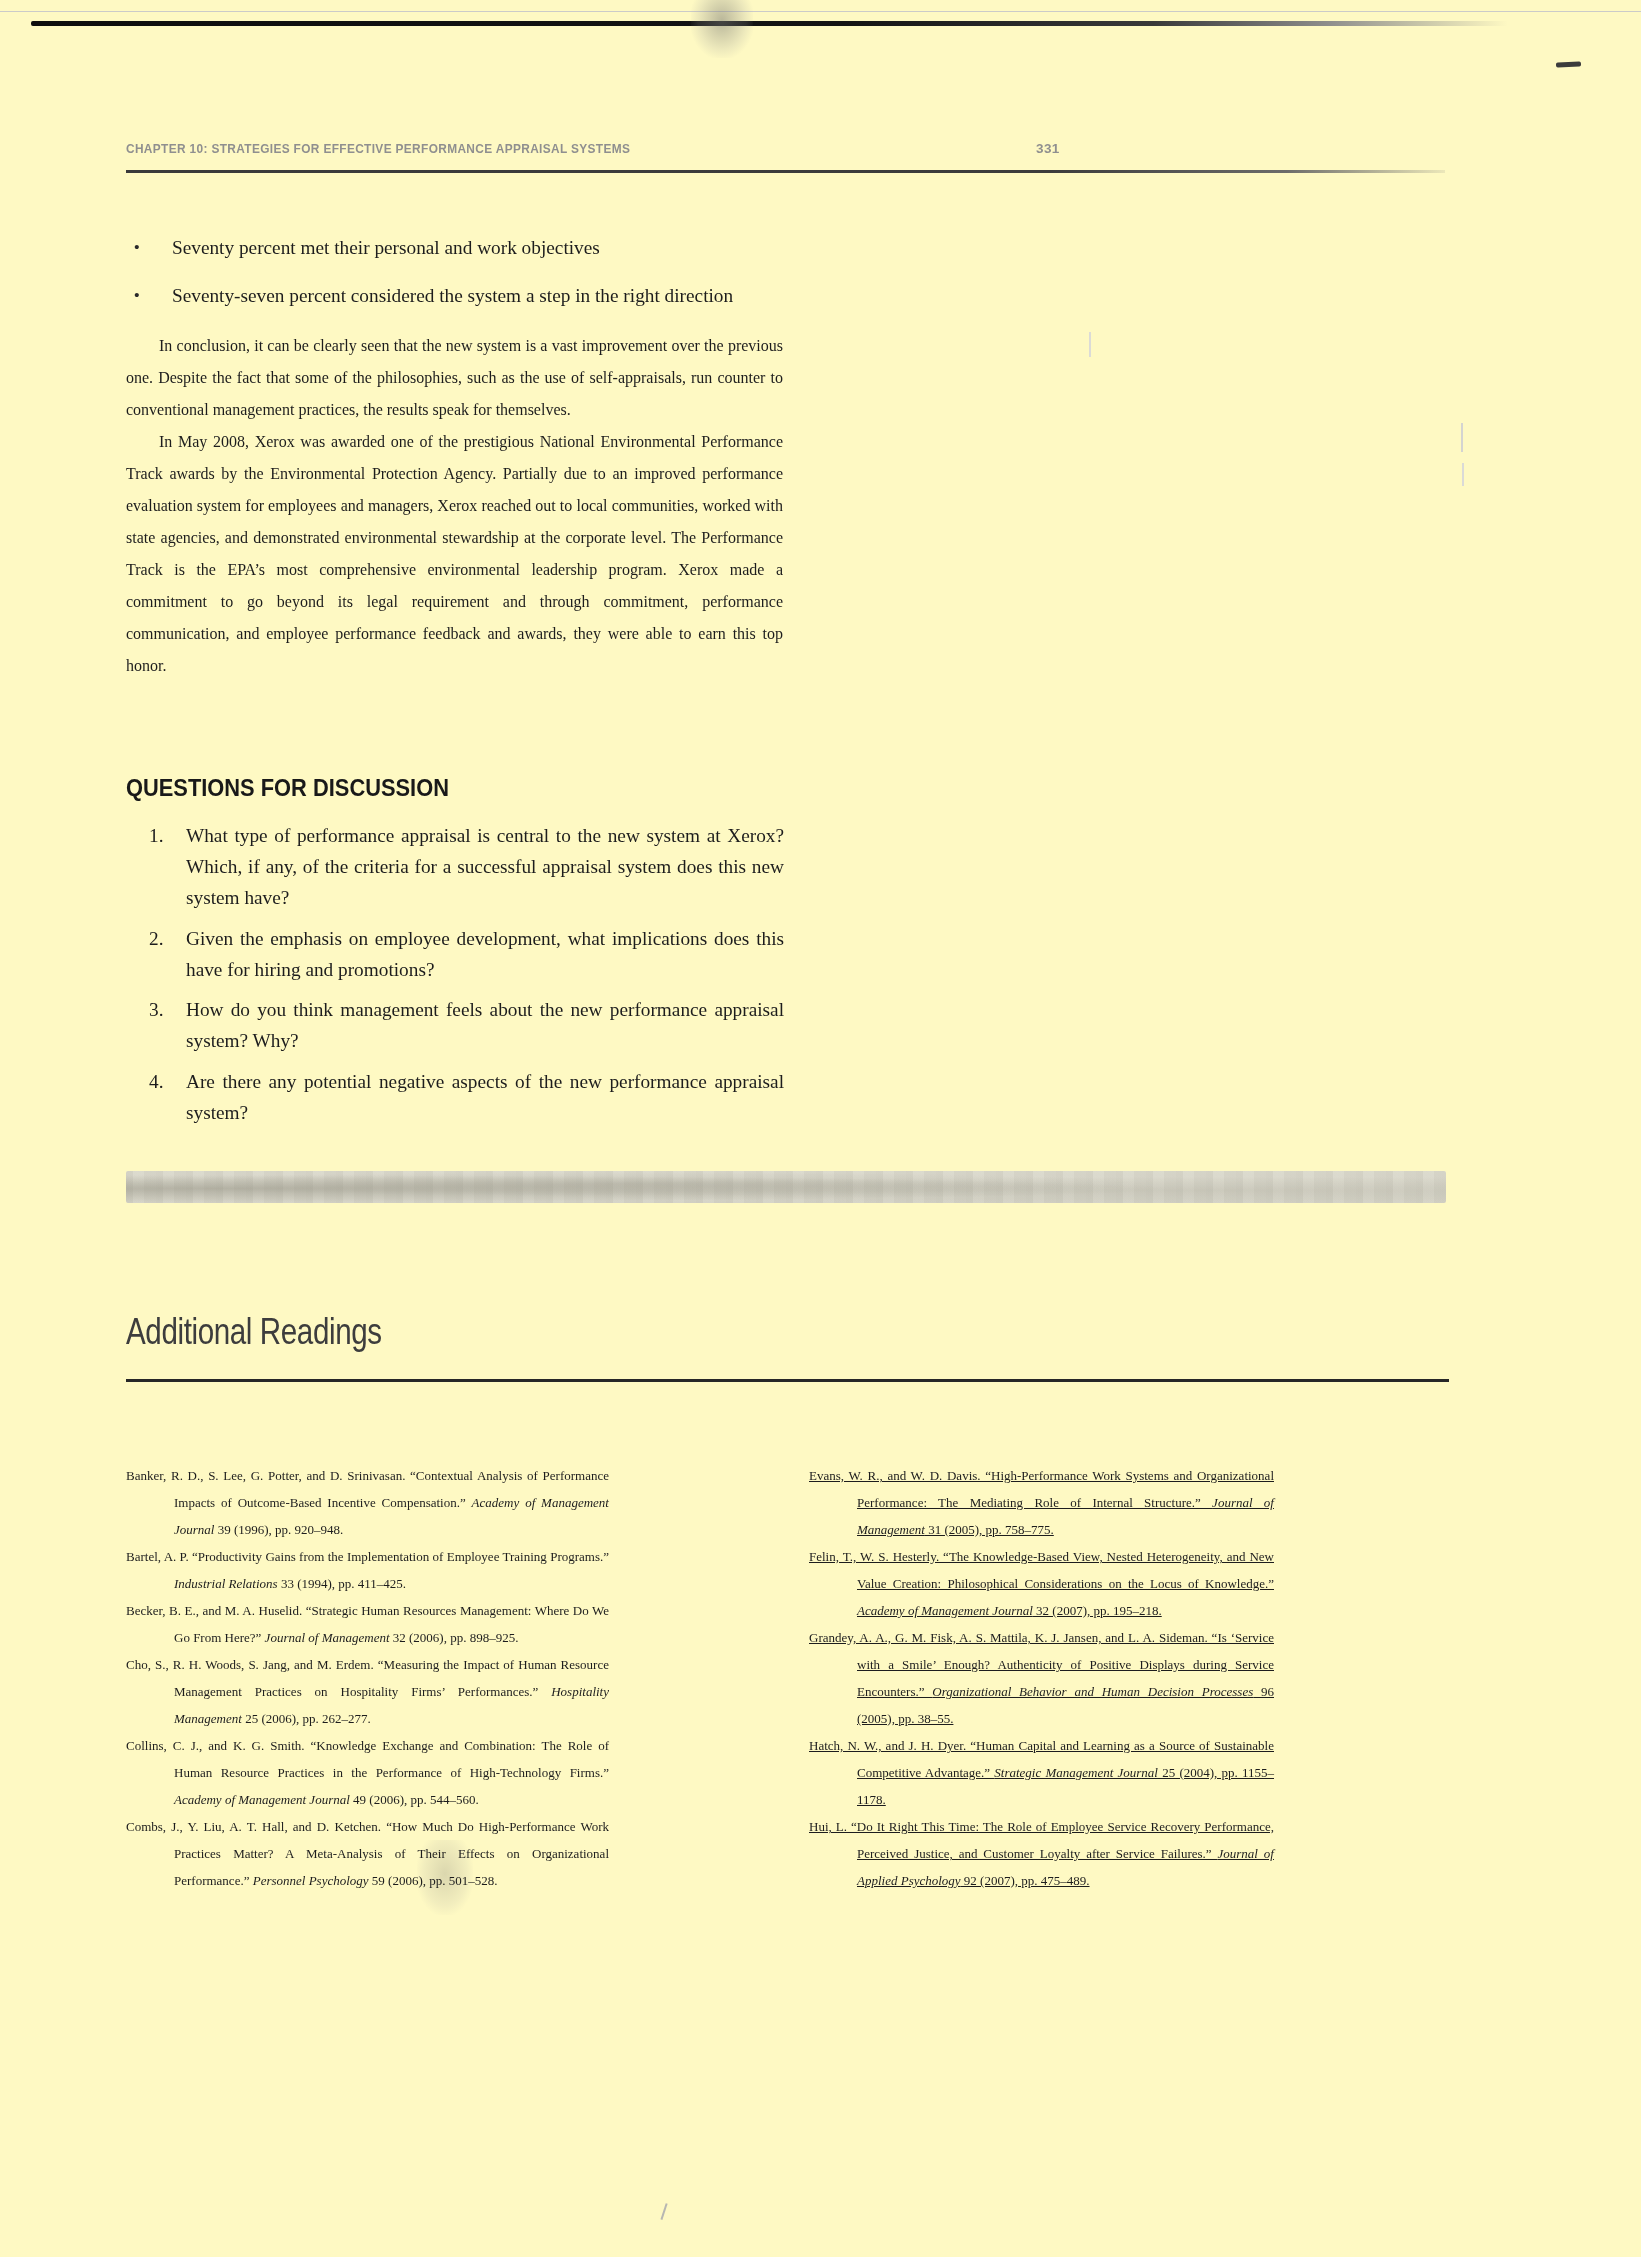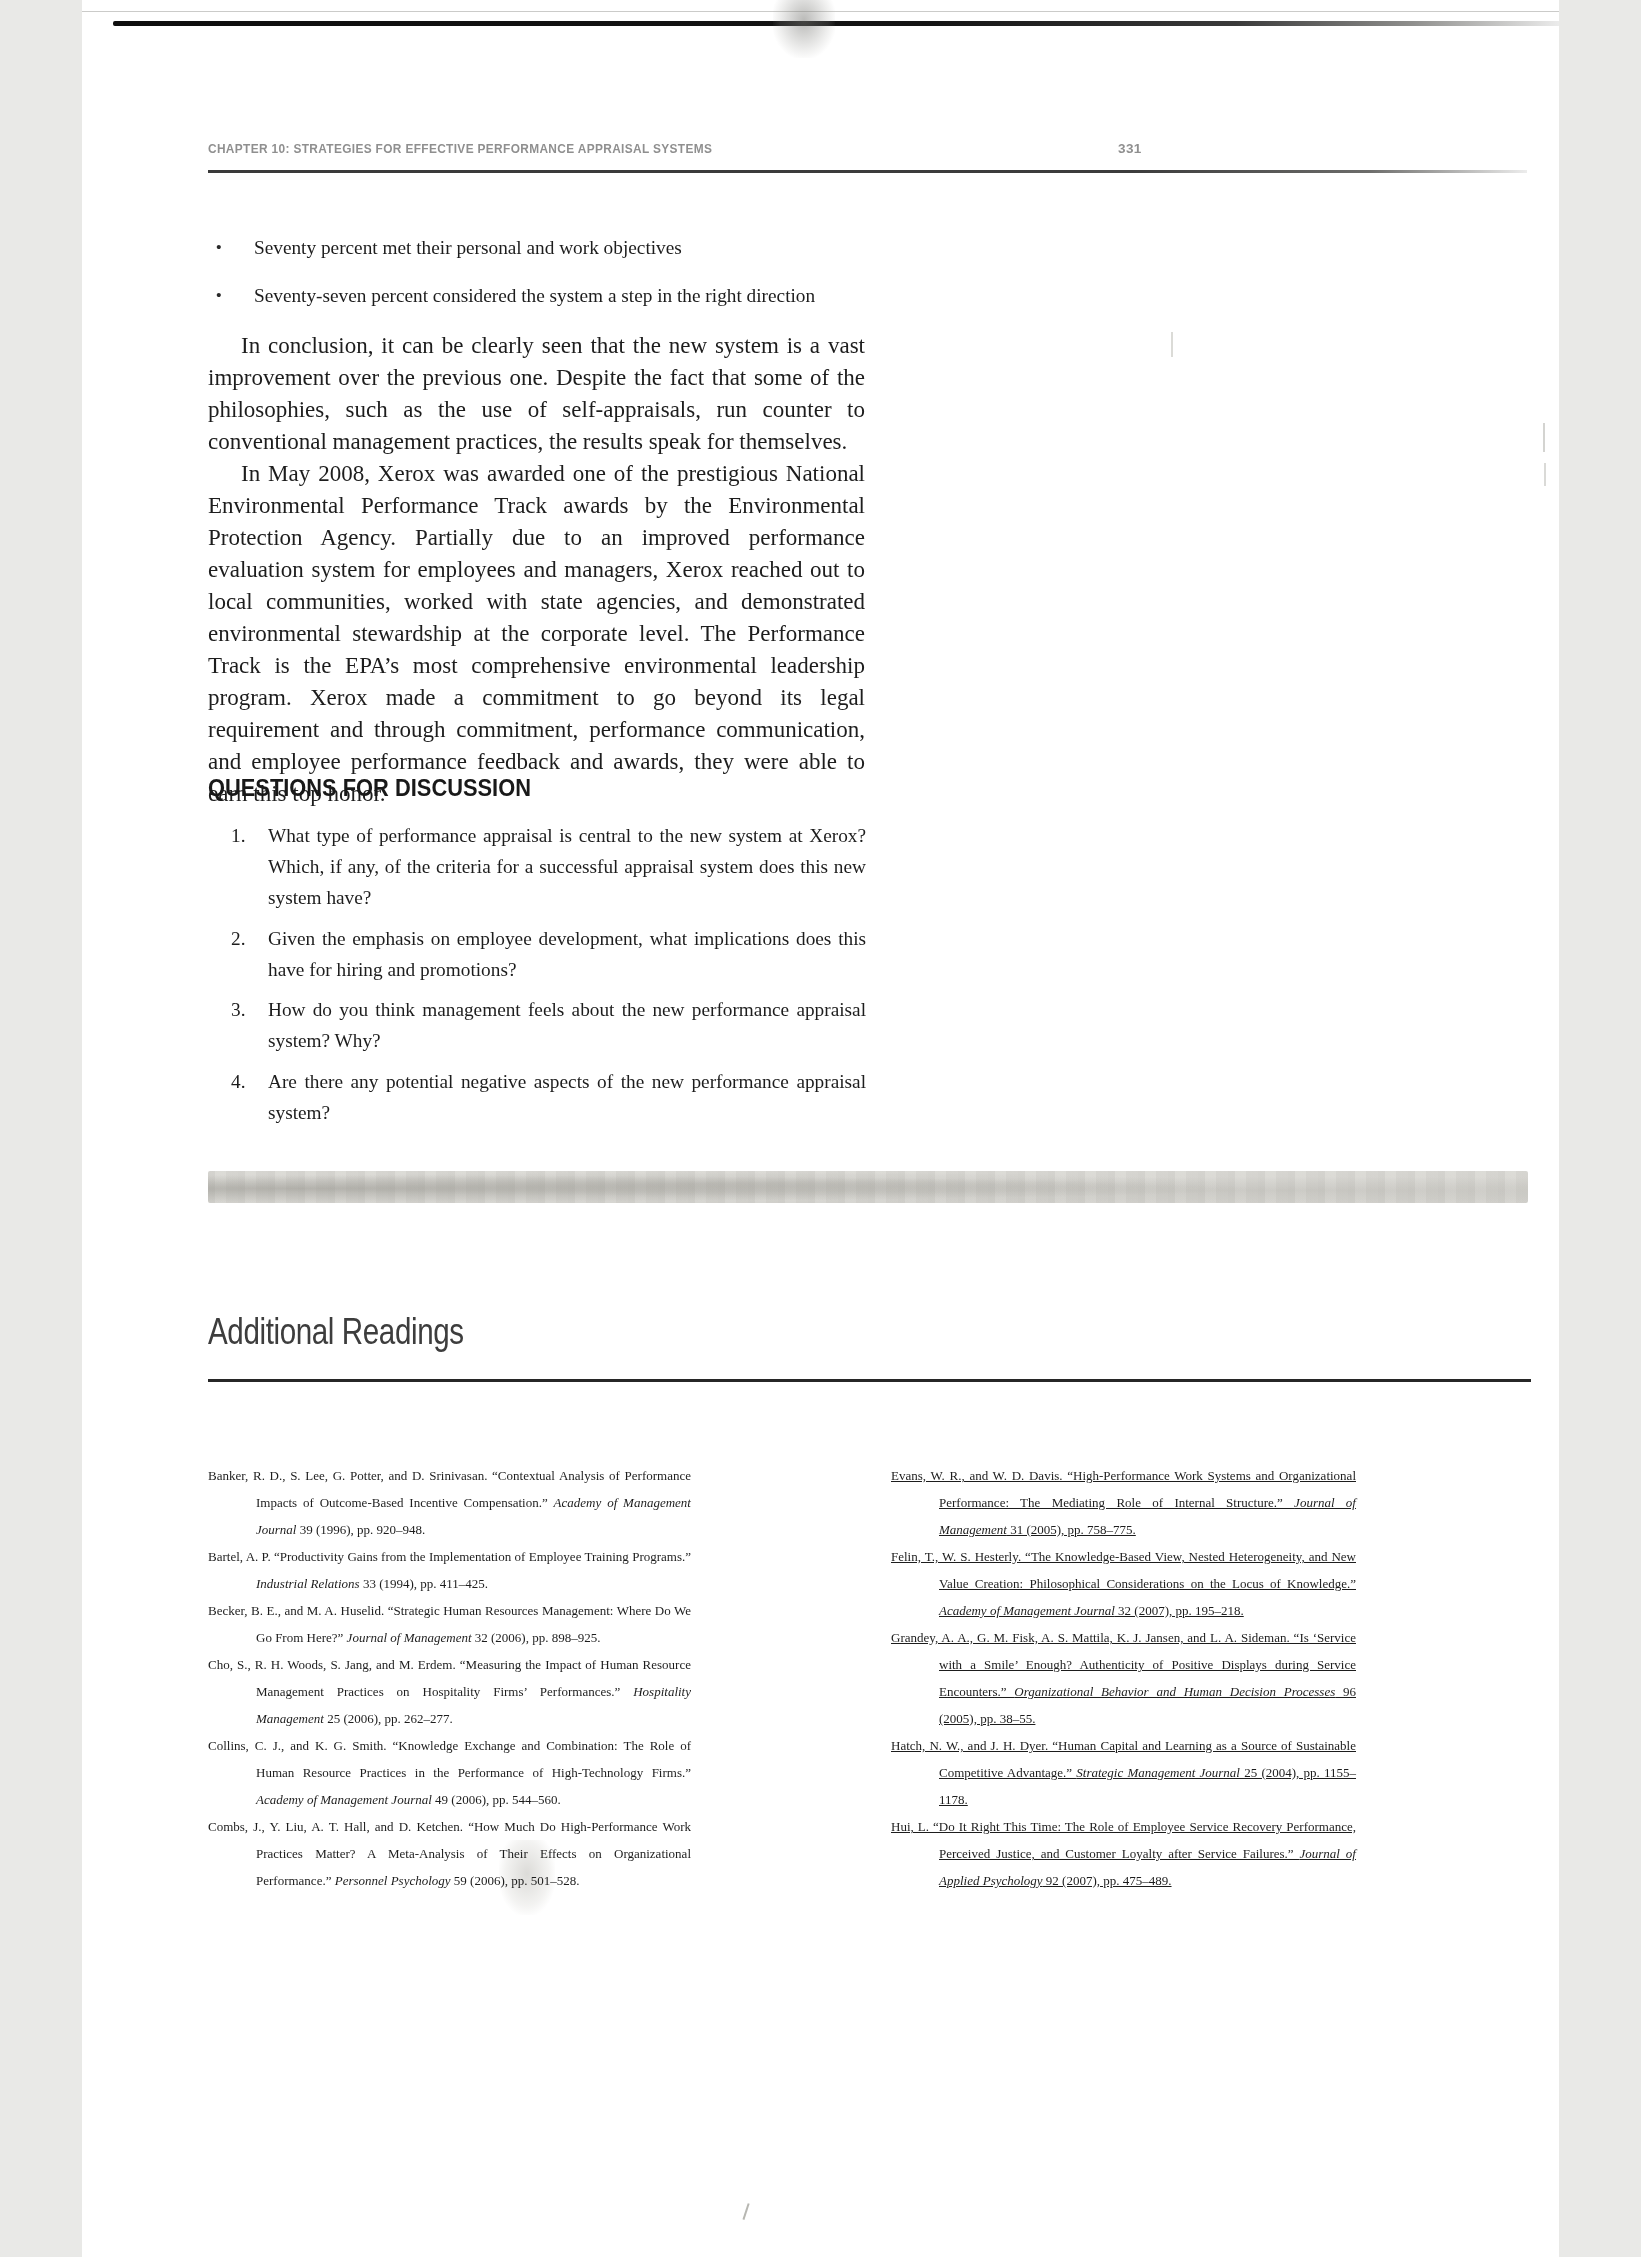--- a/index.html
+++ b/index.html
@@ -1,16 +1,16 @@
 <!DOCTYPE html>
 <html><head>
 <meta charset="utf-8">
 <style>
   html,body{margin:0;padding:0;background:#e9e9e7;}
-  .page{position:relative;width:1477px;height:2257px;margin:0 auto;background:#ffffff;
+  .page{position:relative;width:1641px;height:2257px;margin:0 auto;background:#fef9c3;
         overflow:hidden;font-family:"Liberation Serif",serif;color:#1d1d1d;}
   .abs{position:absolute;}
   
   .top-hairline{left:0;top:10.6px;width:1641px;height:1.9px;background:#cbcbc9;}
   .top-bar{left:31px;top:21px;width:1477px;height:4.8px;border-radius:1.9px;
     background:linear-gradient(to right,#0e0e0e 0%,#141414 55%,#3a3a3a 76%,#8f8f8d 88%,rgba(160,160,158,0) 100%);}
   .top-smudge{left:691px;top:0;width:62px;height:58px;
     background:radial-gradient(ellipse at 50% 35%,rgba(118,118,114,.5),rgba(160,160,156,.18) 55%,rgba(0,0,0,0) 75%);}
   .right-dash{left:1556px;top:62px;width:25px;height:4.8px;background:#3c3c3c;transform:rotate(-3deg);border-radius:1.9px;}
   .mid-tick{left:1089px;top:332px;width:1.9px;height:25px;background:#dbdbd7;}
@@ -25,21 +25,21 @@
     color:#8f8f8f;letter-spacing:0.4px;}
   .chapter{display:inline-block;transform:scaleX(.88);transform-origin:left center;white-space:nowrap;}
   .pagenum{position:absolute;left:910px;top:0;}
   .head-rule{left:126px;top:170px;width:1319px;height:2.9px;
     background:linear-gradient(to right,#3a3a3a 0%,#3c3c3c 70%,#6c6c6a 88%,rgba(130,130,128,.15) 100%);}
   
   .bullets{left:126px;top:232px;width:734px;}
   .bullet-row{position:relative;padding-left:46px;margin-bottom:16.4px;font-size:19.3px;line-height:32px;}
   .bullet-glyph{position:absolute;left:7.7px;top:-1px;font-size:17.4px;color:#2a2a2a;}
   
-  .bodycopy{left:126px;top:330px;width:657px;font-size:23px;line-height:32px;text-align:justify;}
+  .bodycopy{left:126px;top:330px;width:657px;font-size:16px;line-height:32px;text-align:justify;}
   .bodycopy p{margin:0;text-indent:33px;}
   
   .q-heading{left:126px;top:775px;margin:0;font-family:"Liberation Sans",sans-serif;
     font-size:23px;font-weight:bold;color:#191919;letter-spacing:0;}
   .q-heading span{display:inline-block;transform:scaleX(.95);transform-origin:left center;white-space:nowrap;}
   .q-list{left:126px;top:820px;width:658px;}
   .q-item{position:relative;padding-left:60px;margin-bottom:9.7px;font-size:19.3px;line-height:31px;text-align:justify;}
   .q-num{position:absolute;left:23px;top:0;}
   
   .noise-band{left:126px;top:1171px;width:1320px;height:32px;opacity:.85;border-radius:1.9px;

